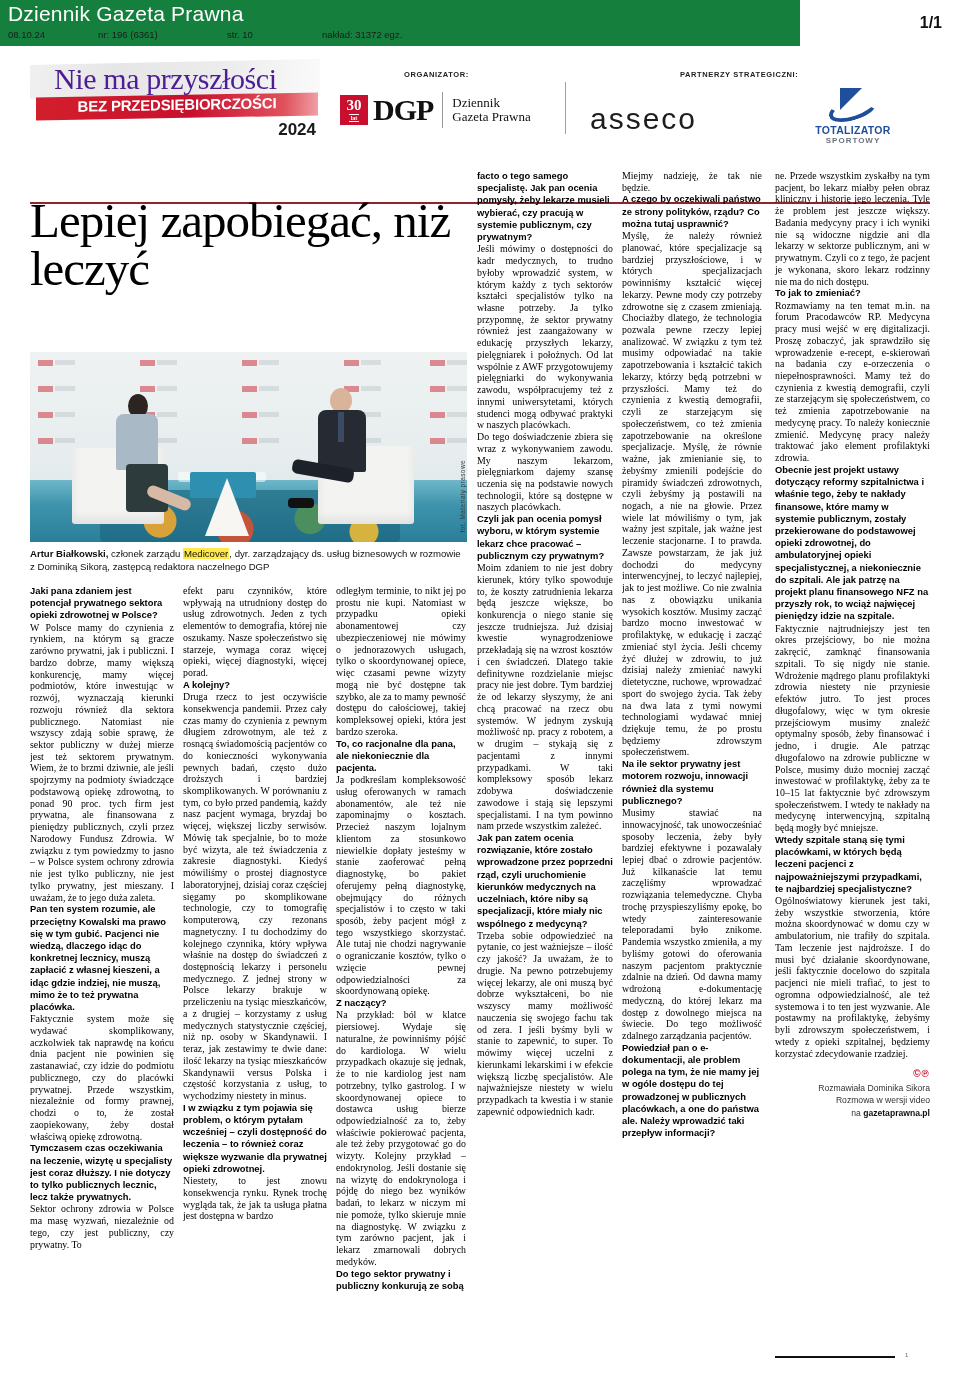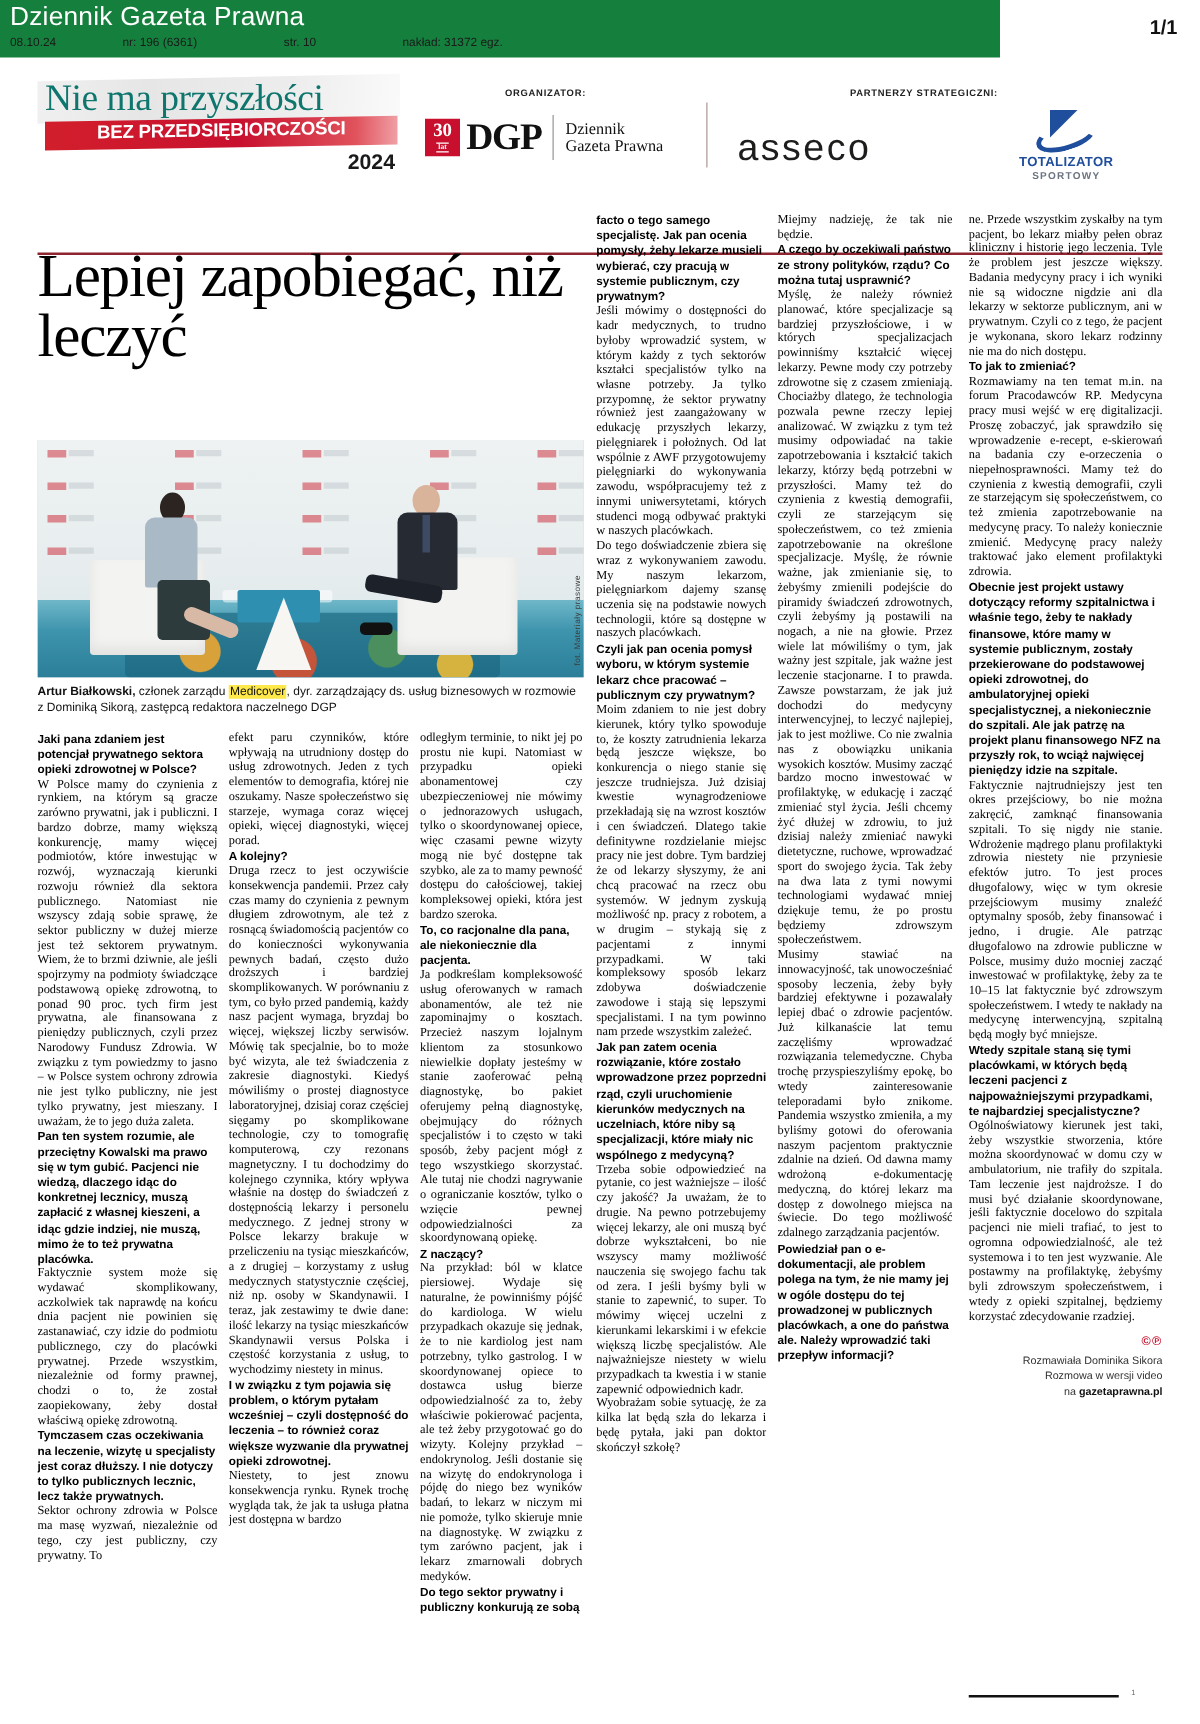--- a/index.html
+++ b/index.html
@@ -44,23 +44,23 @@
   
   .band { position:absolute; left:0; top:52px; width:960px; height:105px; }
 
   .camp { position:absolute; left:30px; top:10px; width:290px; height:80px; }
   .camp-brush {
     position:absolute; left:0; top:0; width:290px; height:34px;
     background:linear-gradient(95deg,#f0f0f0 0%, #e6e6e6 30%, #ededed 70%, #fafafa 100%);
     transform:skewY(-1.2deg);
   }
   .camp-l1 {
-    position:absolute; left:6px; top:0px; width:278px;
+    position:absolute; left:24px; top:0px; width:278px;
     font-family:"Liberation Serif", serif;
-    font-size:30px; color:#0f766e; letter-spacing:-.4px;
+    font-size:30px; color:#4c1d95; letter-spacing:-.4px;
     white-space:nowrap;
   }
   .camp-redbar {
     position:absolute; left:6px; top:33px; width:282px; height:23px;
     background:linear-gradient(92deg,#d21f2c 0%, #c8102e 55%, #e0525c 88%, #f0a0a6 100%);
     transform:skewY(-1deg);
   }
   .camp-l2 {
     position:absolute; left:6px; top:34px; width:282px;
     font-family:"Liberation Sans", sans-serif;
@@ -381,26 +381,26 @@
       <p class="q">Do tego sektor prywatny i publiczny konkurują ze sobą</p>
     </div>
   <div class="col rt c4">
       <p class="bold-blk">facto o tego samego specjalistę. Jak pan ocenia pomysły, żeby lekarze musieli wybierać, czy pracują w systemie publicznym, czy prywatnym?</p>
       <p class="a">Jeśli mówimy o dostępności do kadr medycznych, to trudno byłoby wprowadzić system, w którym każdy z tych sektorów kształci specjalistów tylko na własne potrzeby. Ja tylko przypomnę, że sektor prywatny również jest zaangażowany w edukację przyszłych lekarzy, pielęgniarek i położnych. Od lat wspólnie z AWF przygotowujemy pielęgniarki do wykonywania zawodu, współpracujemy też z innymi uniwersytetami, których studenci mogą odbywać praktyki w naszych placówkach.</p>
       <p class="a">Do tego doświadczenie zbiera się wraz z wykonywaniem zawodu. My naszym lekarzom, pielęgniarkom dajemy szansę uczenia się na podstawie nowych technologii, które są dostępne w naszych placówkach.</p>
       <p class="q">Czyli jak pan ocenia pomysł wyboru, w którym systemie lekarz chce pracować – publicznym czy prywatnym?</p>
       <p class="a">Moim zdaniem to nie jest dobry kierunek, który tylko spowoduje to, że koszty zatrudnienia lekarza będą jeszcze większe, bo konkurencja o niego stanie się jeszcze trudniejsza. Już dzisiaj kwestie wynagrodzeniowe przekładają się na wzrost kosztów i cen świadczeń. Dlatego takie definitywne rozdzielanie miejsc pracy nie jest dobre. Tym bardziej że od lekarzy słyszymy, że ani chcą pracować na rzecz obu systemów. W jednym zyskują możliwość np. pracy z robotem, a w drugim – stykają się z pacjentami z innymi przypadkami. W taki kompleksowy sposób lekarz zdobywa doświadczenie zawodowe i stają się lepszymi specjalistami. I na tym powinno nam przede wszystkim zależeć.</p>
       <p class="q">Jak pan zatem ocenia rozwiązanie, które zostało wprowadzone przez poprzedni rząd, czyli uruchomienie kierunków medycznych na uczelniach, które niby są specjalizacji, które miały nic wspólnego z medycyną?</p>
       <p class="a">Trzeba sobie odpowiedzieć na pytanie, co jest ważniejsze – ilość czy jakość? Ja uważam, że to drugie. Na pewno potrzebujemy więcej lekarzy, ale oni muszą być dobrze wykształceni, bo nie wszyscy mamy możliwość nauczenia się swojego fachu tak od zera. I jeśli byśmy byli w stanie to zapewnić, to super. To mówimy więcej uczelni z kierunkami lekarskimi i w efekcie większą liczbę specjalistów. Ale najważniejsze niestety w wielu przypadkach ta kwestia i w stanie zapewnić odpowiednich kadr.</p>
-      <p class="a">Wyobrażam sobie sytuację, że za kilka lat będą szła do lekarza i będę pytała, jaki pan doktor skończył szkołę?</p>
     </div>
   <div class="col rt c5">
       <p class="a">Miejmy nadzieję, że tak nie będzie.</p>
       <p class="q">A czego by oczekiwali państwo ze strony polityków, rządu? Co można tutaj usprawnić?</p>
       <p class="a">Myślę, że należy również planować, które specjalizacje są bardziej przyszłościowe, i w których specjalizacjach powinniśmy kształcić więcej lekarzy. Pewne mody czy potrzeby zdrowotne się z czasem zmieniają. Chociażby dlatego, że technologia pozwala pewne rzeczy lepiej analizować. W związku z tym też musimy odpowiadać na takie zapotrzebowania i kształcić takich lekarzy, którzy będą potrzebni w przyszłości. Mamy też do czynienia z kwestią demografii, czyli ze starzejącym się społeczeństwem, co też zmienia zapotrzebowanie na określone specjalizacje. Myślę, że równie ważne, jak zmienianie się, to żebyśmy zmienili podejście do piramidy świadczeń zdrowotnych, czyli żebyśmy ją postawili na nogach, a nie na głowie. Przez wiele lat mówiliśmy o tym, jak ważny jest szpitale, jak ważne jest leczenie stacjonarne. I to prawda. Zawsze powstarzam, że jak już dochodzi do medycyny interwencyjnej, to leczyć najlepiej, jak to jest możliwe. Co nie zwalnia nas z obowiązku unikania wysokich kosztów. Musimy zacząć bardzo mocno inwestować w profilaktykę, w edukację i zacząć zmieniać styl życia. Jeśli chcemy żyć dłużej w zdrowiu, to już dzisiaj należy zmieniać nawyki dietetyczne, ruchowe, wprowadzać sport do swojego życia. Tak żeby na dwa lata z tymi nowymi technologiami wydawać mniej dziękuje temu, że po prostu będziemy zdrowszym społeczeństwem.</p>
+      <p class="q">Na ile sektor prywatny jest motorem rozwoju, innowacji również dla systemu publicznego?</p>
       <p class="a">Musimy stawiać na innowacyjność, tak unowocześniać sposoby leczenia, żeby były bardziej efektywne i pozawalały lepiej dbać o zdrowie pacjentów. Już kilkanaście lat temu zaczęliśmy wprowadzać rozwiązania telemedyczne. Chyba trochę przyspieszyliśmy epokę, bo wtedy zainteresowanie teleporadami było znikome. Pandemia wszystko zmieniła, a my byliśmy gotowi do oferowania naszym pacjentom praktycznie zdalnie na dzień. Od dawna mamy wdrożoną e-dokumentację medyczną, do której lekarz ma dostęp z dowolnego miejsca na świecie. Do tego możliwość zdalnego zarządzania pacjentów.</p>
       <p class="q">Powiedział pan o e-dokumentacji, ale problem polega na tym, że nie mamy jej w ogóle dostępu do tej prowadzonej w publicznych placówkach, a one do państwa ale. Należy wprowadzić taki przepływ informacji?</p>
     </div>
   <div class="col rt c6">
   <p class="a">ne. Przede wszystkim zyskałby na tym pacjent, bo lekarz miałby pełen obraz kliniczny i historię jego leczenia. Tyle że problem jest jeszcze większy. Badania medycyny pracy i ich wyniki nie są widoczne nigdzie ani dla lekarzy w sektorze publicznym, ani w prywatnym. Czyli co z tego, że pacjent je wykonana, skoro lekarz rodzinny nie ma do nich dostępu.</p>
       <p class="q">To jak to zmieniać?</p>
       <p class="a">Rozmawiamy na ten temat m.in. na forum Pracodawców RP. Medycyna pracy musi wejść w erę digitalizacji. Proszę zobaczyć, jak sprawdziło się wprowadzenie e-recept, e-skierowań na badania czy e-orzeczenia o niepełnosprawności. Mamy też do czynienia z kwestią demografii, czyli ze starzejącym się społeczeństwem, co też zmienia zapotrzebowanie na medycynę pracy. To należy koniecznie zmienić. Medycynę pracy należy traktować jako element profilaktyki zdrowia.</p>
       <p class="q">Obecnie jest projekt ustawy dotyczący reformy szpitalnictwa i właśnie tego, żeby te nakłady finansowe, które mamy w systemie publicznym, zostały przekierowane do podstawowej opieki zdrowotnej, do ambulatoryjnej opieki specjalistycznej, a niekoniecznie do szpitali. Ale jak patrzę na projekt planu finansowego NFZ na przyszły rok, to wciąż najwięcej pieniędzy idzie na szpitale.</p>
       <p class="a">Faktycznie najtrudniejszy jest ten okres przejściowy, bo nie można zakręcić, zamknąć finansowania szpitali. To się nigdy nie stanie. Wdrożenie mądrego planu profilaktyki zdrowia niestety nie przyniesie efektów jutro. To jest proces długofalowy, więc w tym okresie przejściowym musimy znaleźć optymalny sposób, żeby finansować i jedno, i drugie. Ale patrząc długofalowo na zdrowie publiczne w Polsce, musimy dużo mocniej zacząć inwestować w profilaktykę, żeby za te 10–15 lat faktycznie być zdrowszym społeczeństwem. I wtedy te nakłady na medycynę interwencyjną, szpitalną będą mogły być mniejsze.</p>
       <p class="q">Wtedy szpitale staną się tymi placówkami, w których będą leczeni pacjenci z najpoważniejszymi przypadkami, te najbardziej specjalistyczne?</p>

